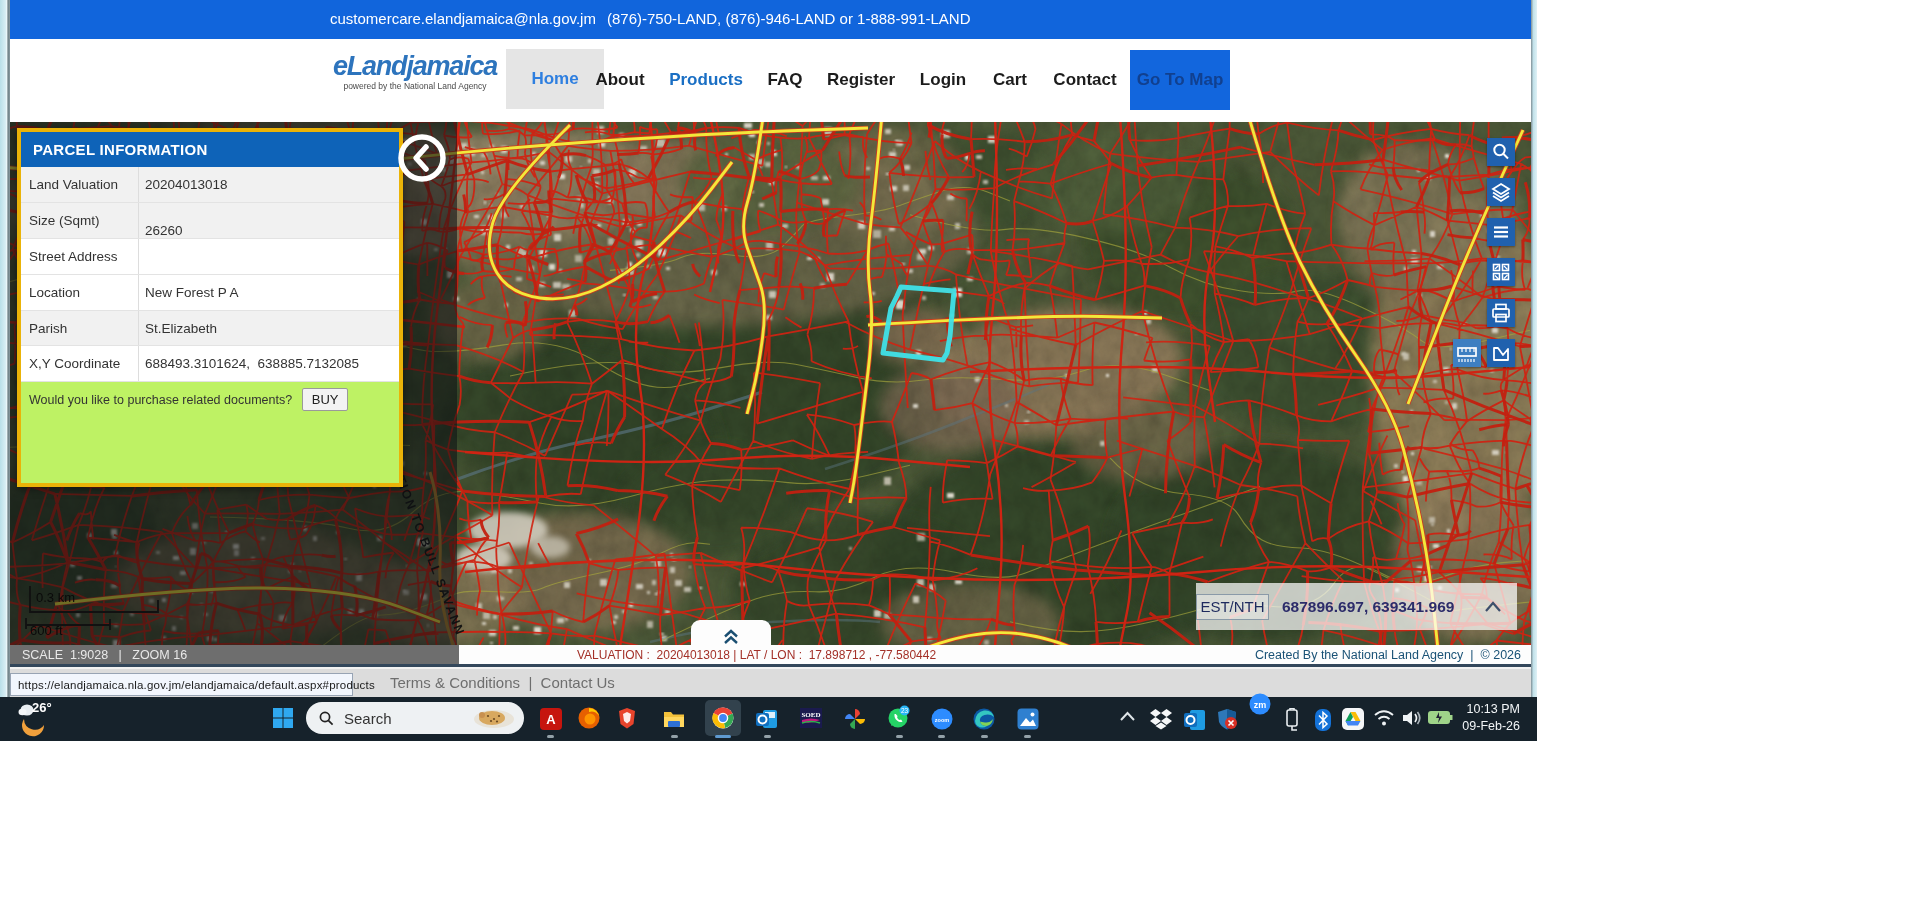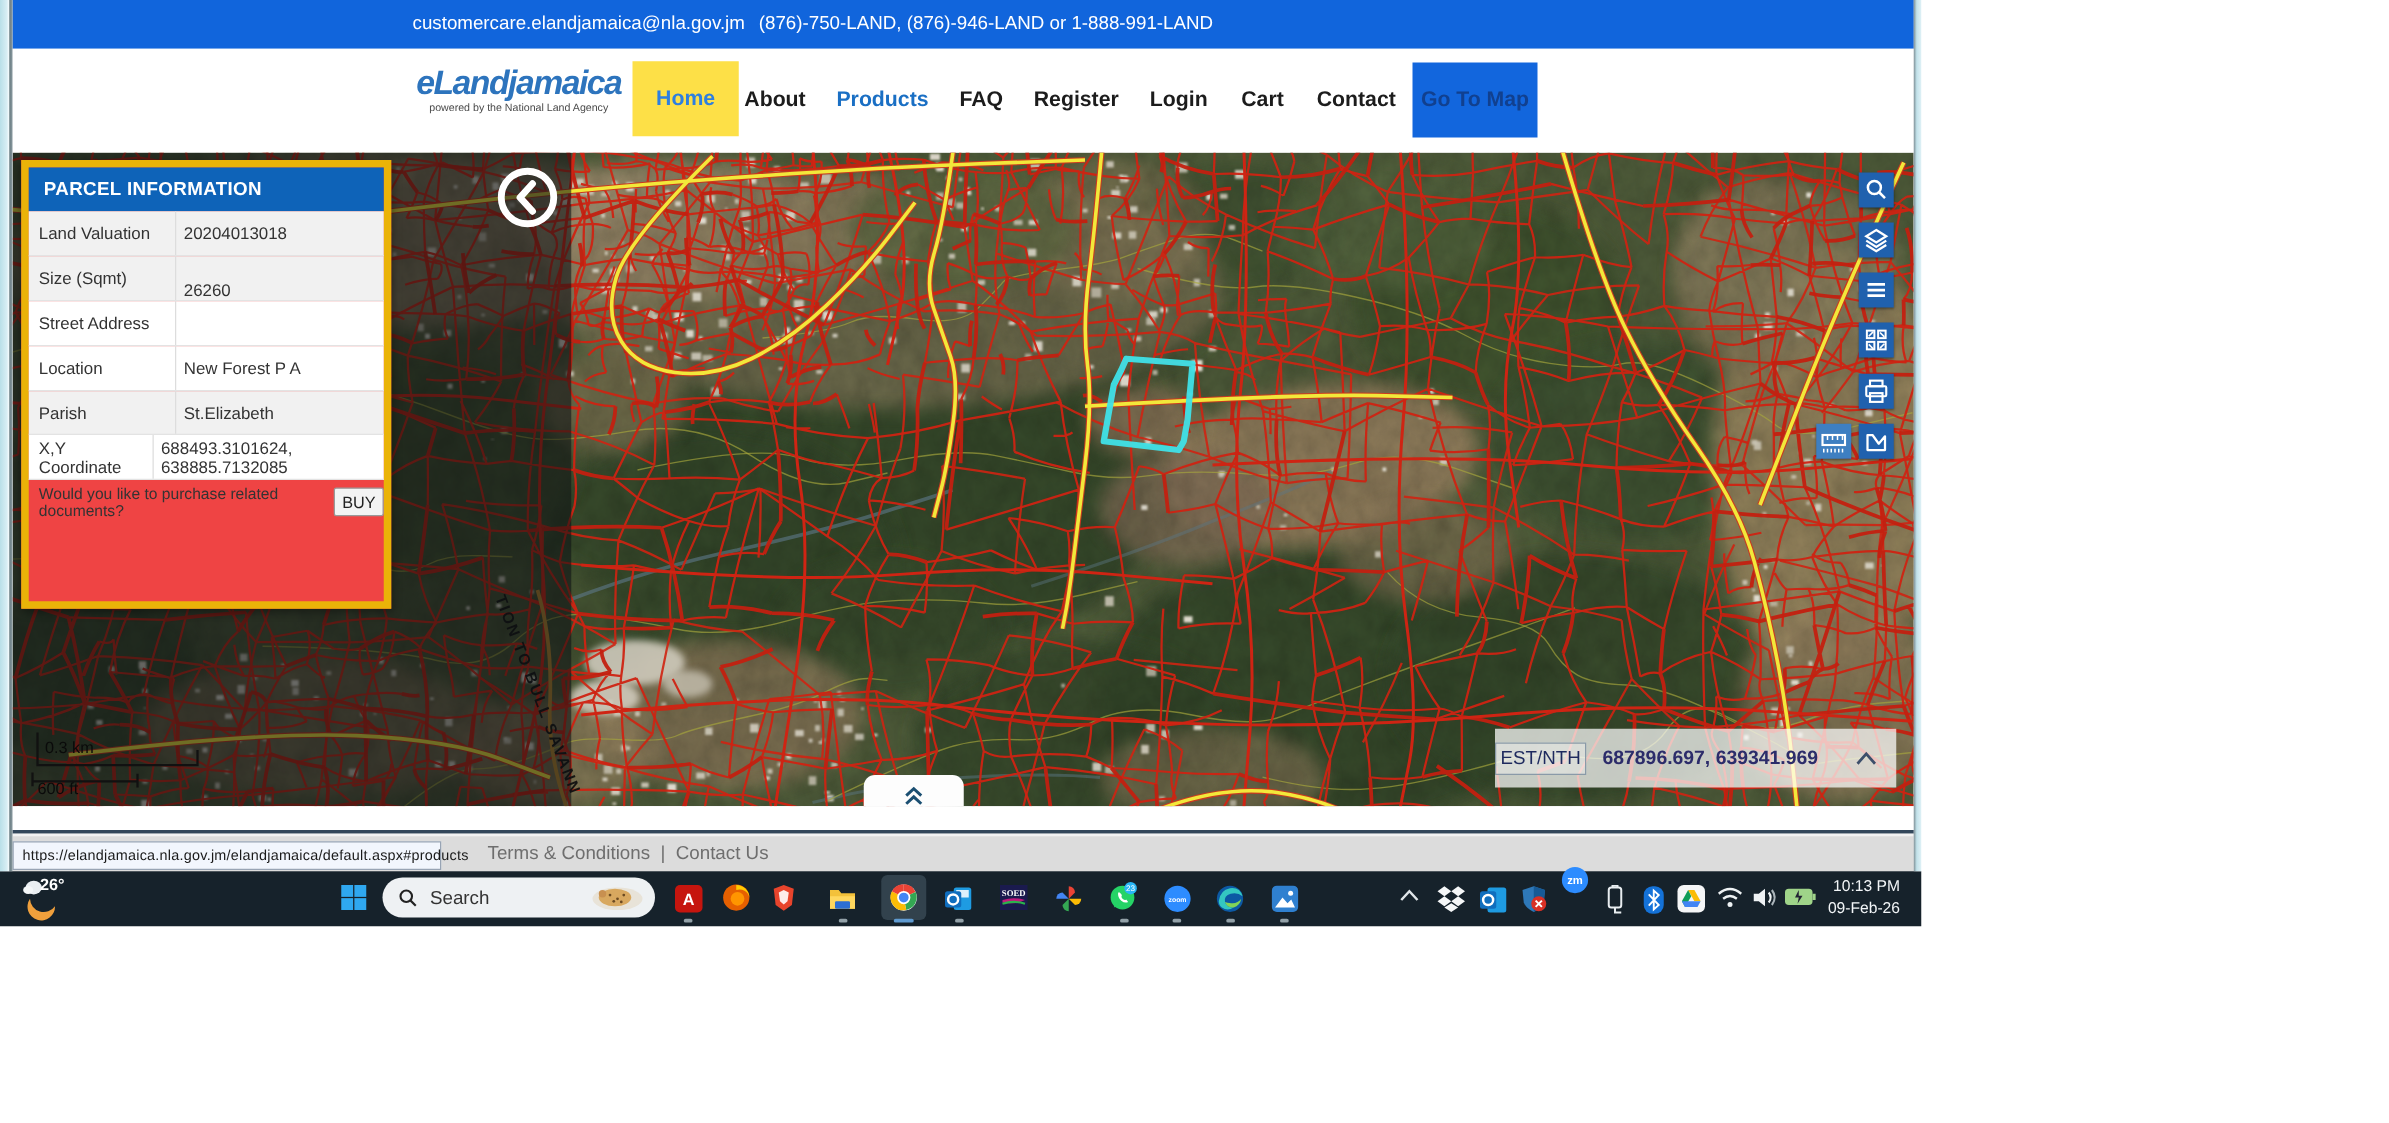--- a/index.html
+++ b/index.html
@@ -7,21 +7,21 @@
 <div style="position:relative;width:1911px;height:898px;overflow:hidden;background:#fff">
 <div style="position:absolute;left:10px;top:0;width:1521px;height:39px;background:#1165dc;color:#fff;font-size:15px">
 <span style="position:absolute;left:320px;top:10px">customercare.elandjamaica@nla.gov.jm</span>
 <span style="position:absolute;left:597px;top:10px">(876)-750-LAND, (876)-946-LAND or 1-888-991-LAND</span>
 </div>
 <div style="position:absolute;left:10px;top:39px;width:1521px;height:83px;background:#fff">
 <div style="position:absolute;left:320px;top:13px;width:170px;text-align:center">
 <div style="font-style:italic;font-weight:bold;font-size:27px;color:#2d74bd;letter-spacing:-1.2px;line-height:29px">eLandjamaica</div>
 <div style="font-size:8.5px;color:#4a4a4a;margin-top:0px">powered by the National Land Agency</div>
 </div>
-<div style="position:absolute;left:496px;top:10px;width:85px;height:60px;background:#fde047;display:flex;align-items:center;justify-content:center;font-weight:bold;font-size:17px;color:#2e7fe0">Home</div>
+<div style="position:absolute;left:496px;top:10px;width:98px;height:60px;background:#e5e5e5;display:flex;align-items:center;justify-content:center;font-weight:bold;font-size:17px;color:#2e7fe0">Home</div>
 <div style="position:absolute;left:610px;top:31px;transform:translateX(-50%);font-weight:bold;font-size:17px;color:#1c1c1c">About</div>
 <div style="position:absolute;left:696px;top:31px;transform:translateX(-50%);font-weight:bold;font-size:17px;color:#1a6fc4">Products</div>
 <div style="position:absolute;left:775px;top:31px;transform:translateX(-50%);font-weight:bold;font-size:17px;color:#1c1c1c">FAQ</div>
 <div style="position:absolute;left:851px;top:31px;transform:translateX(-50%);font-weight:bold;font-size:17px;color:#1c1c1c">Register</div>
 <div style="position:absolute;left:933px;top:31px;transform:translateX(-50%);font-weight:bold;font-size:17px;color:#1c1c1c">Login</div>
 <div style="position:absolute;left:1000px;top:31px;transform:translateX(-50%);font-weight:bold;font-size:17px;color:#1c1c1c">Cart</div>
 <div style="position:absolute;left:1075px;top:31px;transform:translateX(-50%);font-weight:bold;font-size:17px;color:#1c1c1c">Contact</div>
 <div style="position:absolute;left:1120px;top:11px;width:100px;height:60px;background:#1266dd;display:flex;align-items:center;justify-content:center;font-weight:bold;font-size:17px;color:#11408f">Go To Map</div>
 </div>
 <div style="position:absolute;left:10px;top:122px;width:1521px;height:523px;overflow:hidden">
@@ -532,21 +532,21 @@
 <path d="M420 350 Q432 390 430 440 Q428 480 443 523" fill="none" stroke="#b8862e" stroke-width="3"></path>
         <text x="386" y="356" transform="rotate(69 386 356)" font-family="Liberation Sans, sans-serif" font-size="12.5" font-weight="bold" fill="#111" letter-spacing="1.5" opacity="0.95">TION TO BULL SAVANN</text>
 <rect x="0" y="0" width="447" height="523" fill="#0c1014" opacity="0.57"></rect>
 <g stroke="#111" stroke-width="1.8" fill="none">
 <path d="M20 464 L20 490 L148 490 L148 478"></path>
 <path d="M16 496 L16 507 M16 503 L100 503 M100 497 L100 508"></path>
 </g>
 <text x="26" y="480" font-family="Liberation Sans, sans-serif" font-size="13" fill="#0a0a0a">0.3 km</text>
 <text x="20" y="513" font-family="Liberation Sans, sans-serif" font-size="13" fill="#0a0a0a">600 ft</text>
       </svg>
-<div style="position:absolute;left:7px;top:6px;width:296px;height:359px;background:#ef4444;border:6px solid #eab308;box-shadow:0 2px 8px rgba(0,0,0,.45);font-size:13.5px;color:#333">
+<div style="position:absolute;left:7px;top:6px;width:386px;height:359px;background:#bef264;border:4px solid #eab308;box-shadow:0 2px 8px rgba(0,0,0,.45);font-size:13.5px;color:#333">
 <div style="height:35px;background:#0e63b8;color:#fff;font-weight:bold;font-size:15px;display:flex;align-items:center;padding-left:12px;letter-spacing:.3px">PARCEL INFORMATION</div>
 <div style="display:flex;height:35.9px;background:#f1f1f1;border-bottom:1px solid #e3e3e3;align-items:center">
           <div style="width:118px;padding-left:8px;border-right:1px solid #ddd;height:100%;display:flex;align-items:center">Land Valuation</div>
           <div style="padding-left:6px">20204013018</div>
         </div>
         <div style="display:flex;height:35.9px;background:#f1f1f1;border-bottom:1px solid #e3e3e3;align-items:flex-end">
           <div style="width:118px;padding-left:8px;border-right:1px solid #ddd;height:100%;display:flex;align-items:center">Size (Sqmt)</div>
           <div style="padding-left:6px">26260</div>
         </div>
         <div style="display:flex;height:35.9px;background:#ffffff;border-bottom:1px solid #e3e3e3;align-items:center">
@@ -626,20 +626,29 @@
         </svg>
 </div><div style="position:absolute;left:681px;top:498px;width:80px;height:25px;background:#fdfdfd;border-radius:9px 9px 0 0;display:flex;align-items:flex-end;justify-content:center">
 <svg width="18" height="16" viewBox="0 0 18 16">
           <g fill="none" stroke="#1b4f72" stroke-width="2.4">
             <path d="M3 7.5 L9 2 L15 7.5"></path>
             <path d="M3 14 L9 8.5 L15 14"></path>
           </g>
         </svg>
 </div>
 </div>
+<div style="position:absolute;left:10px;top:645px;width:1521px;height:19px;background:#fdfdfd">
+<div style="position:absolute;left:0;top:0;width:449px;height:19px;background:#6e6e6e;color:#e8e8e8;font-size:12.5px;display:flex;align-items:center">
+        <span style="margin-left:12px">SCALE&nbsp; 1:9028&nbsp;&nbsp; |&nbsp;&nbsp; ZOOM 16</span>
+      </div>
+<div style="position:absolute;left:449px;top:0;right:0;height:19px;display:flex;align-items:center;font-size:12.5px">
+<span style="position:absolute;left:118px;color:#a33028;font-size:12px">VALUATION :&nbsp; 20204013018 | LAT / LON :&nbsp; 17.898712 , -77.580442</span>
+<span style="position:absolute;right:10px;color:#1a5276">Created By the National Land Agency&nbsp; |&nbsp; © 2026</span>
+</div>
+    </div>
 <div style="position:absolute;left:10px;top:664px;width:1521px;height:3px;background:#33475b"></div>
 <div style="position:absolute;left:10px;top:667px;width:1521px;height:30px;background:#dcdcdc;border-top:2px solid #f2f2f2">
 <span style="position:absolute;left:380px;top:5px;font-size:15px;color:#6e6e6e">Terms &amp; Conditions&nbsp; |&nbsp; Contact Us</span>
 <div style="position:absolute;left:0px;top:4px;width:343px;height:23px;background:#f2f6fd;border:1px solid #98a4b4;font-size:11.5px;color:#1a1a1a;display:flex;align-items:center">
         <span style="margin-left:7px;letter-spacing:.2px">https://elandjamaica.nla.gov.jm/elandjamaica/default.aspx#products</span>
       </div>
 </div>
 <div style="position:absolute;left:0;top:697px;width:1537px;height:44px;background:#16222b">
 </div>
     <div style="position:absolute;left:14px;top:699px;width:46px;height:38px">

